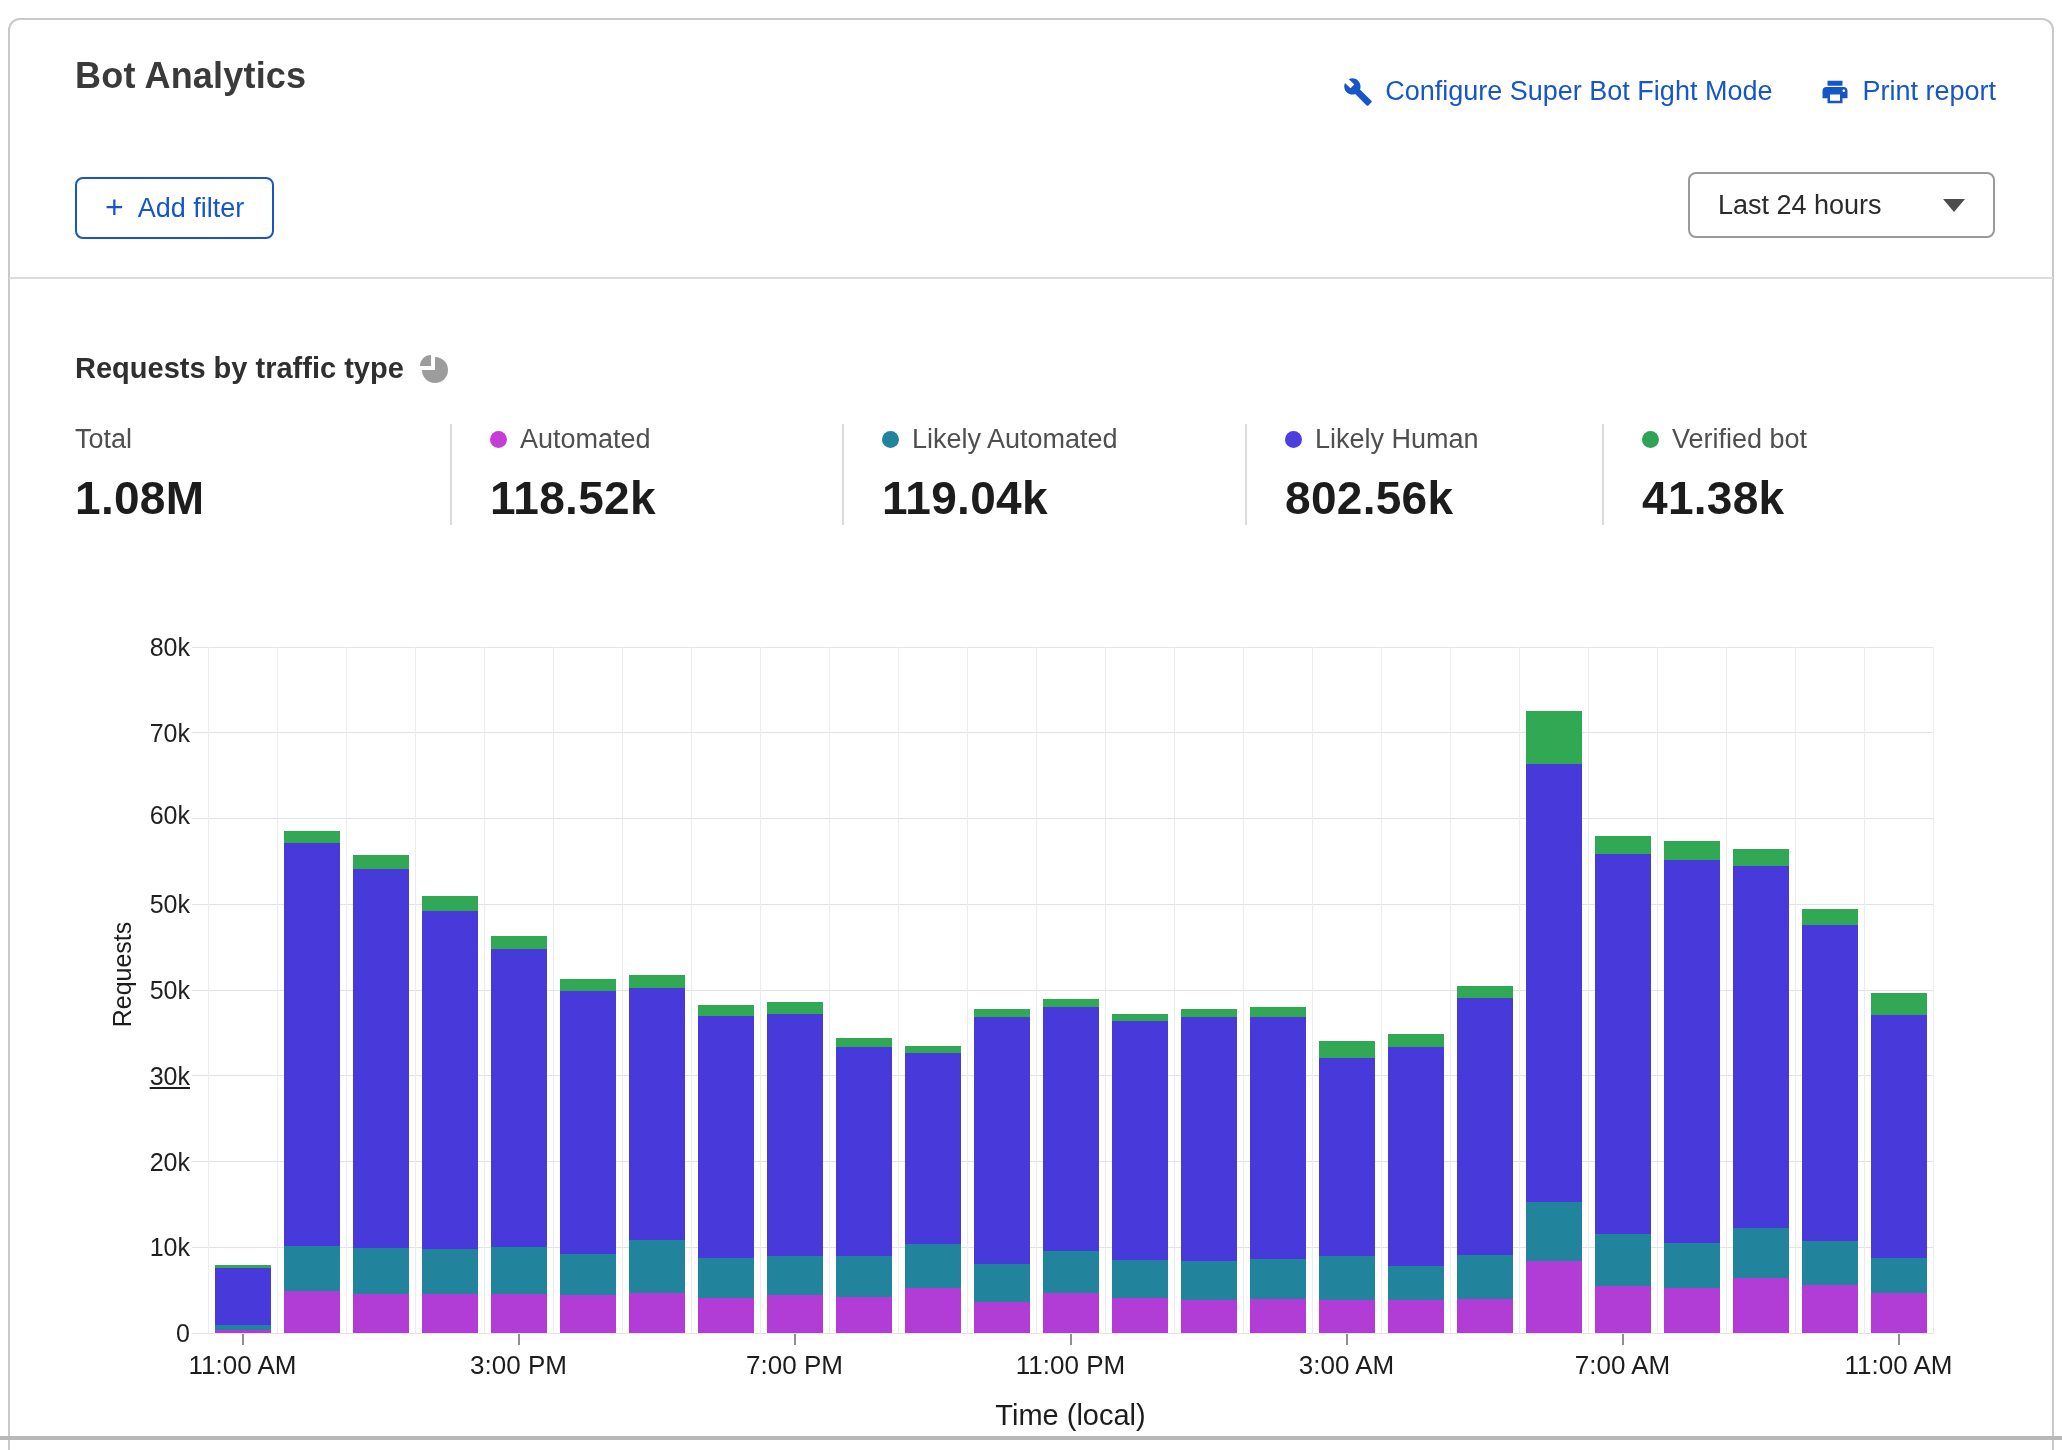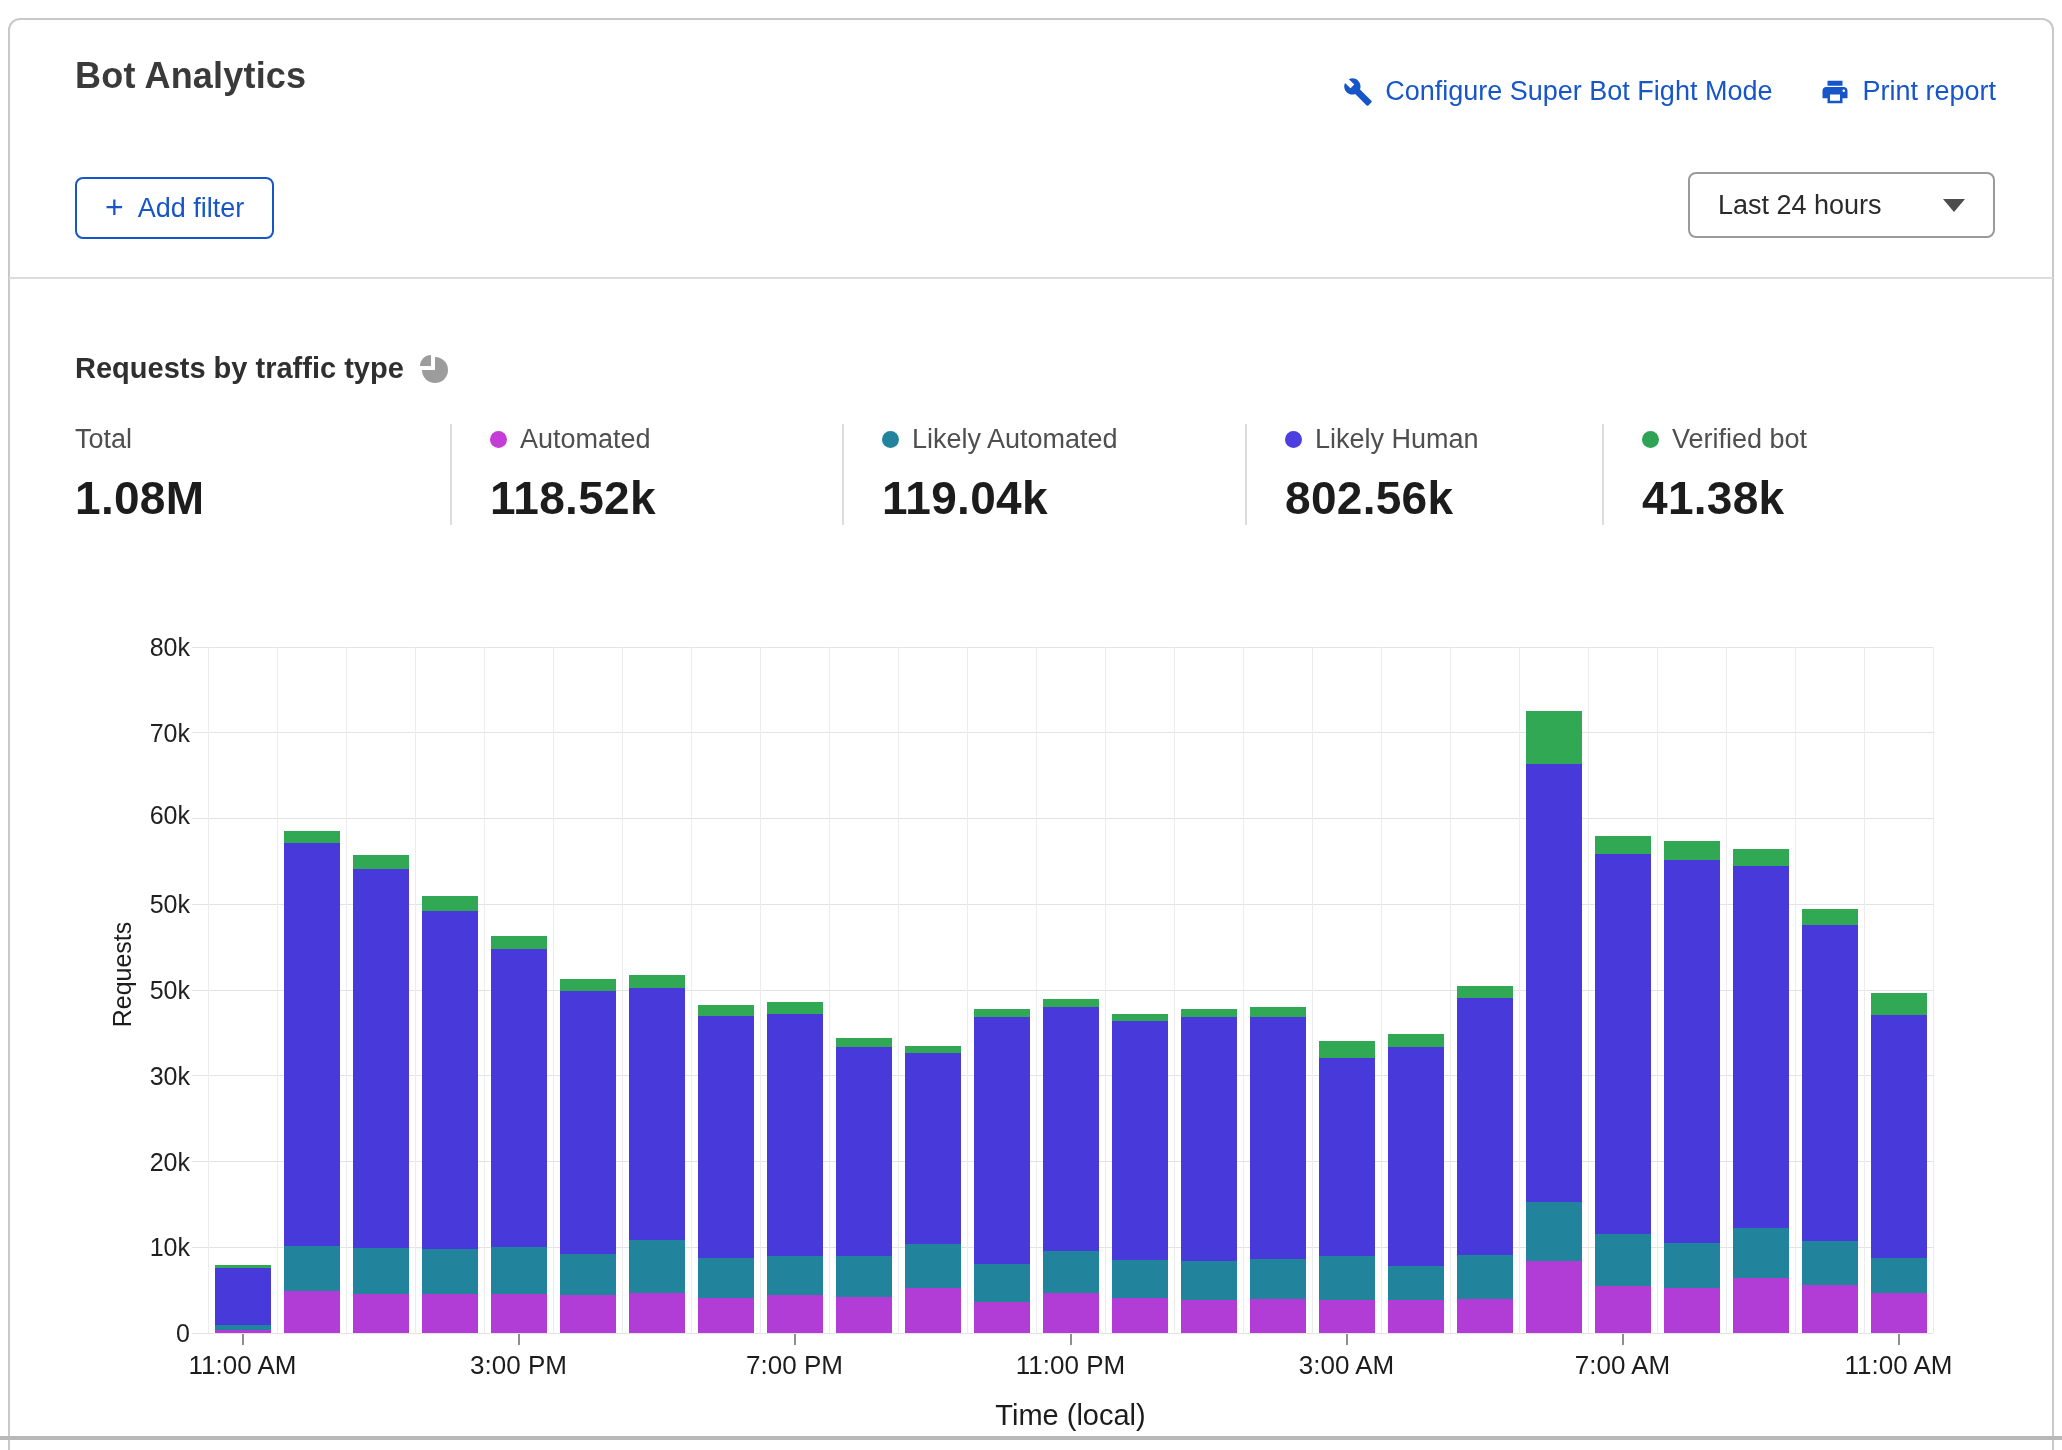--- a/index.html
+++ b/index.html
@@ -152,21 +152,21 @@
 <div class="chart" id="chart">
   <div class="y-axis-title">Requests</div>
   <div class="x-axis-title">Time (local)</div>
 <div class="hgrid" style="top: 685.5px;"></div>
     <div class="ylab" style="top: 671px;">0</div>
     <div class="hgrid" style="top: 599.75px;"></div>
     <div class="ylab" style="top: 585.25px;">10k</div>
     <div class="hgrid" style="top: 514px;"></div>
     <div class="ylab" style="top: 499.5px;">20k</div>
     <div class="hgrid" style="top: 428.25px;"></div>
-    <div class="ylab" style="top: 413.75px;">30k</div>
+    <div class="ylab" style="top: 413.75px; text-decoration: underline;">30k</div>
     <div class="hgrid" style="top: 342.5px;"></div>
     <div class="ylab" style="top: 328px;">50k</div>
     <div class="hgrid" style="top: 256.75px;"></div>
     <div class="ylab" style="top: 242.25px;">50k</div>
     <div class="hgrid" style="top: 171px;"></div>
     <div class="ylab" style="top: 153px;">60k</div>
     <div class="hgrid" style="top: 85.25px;"></div>
     <div class="ylab" style="top: 70.75px;">70k</div>
     <div class="hgrid" style="top: -0.5px;"></div>
     <div class="ylab" style="top: -15px;">80k</div>

